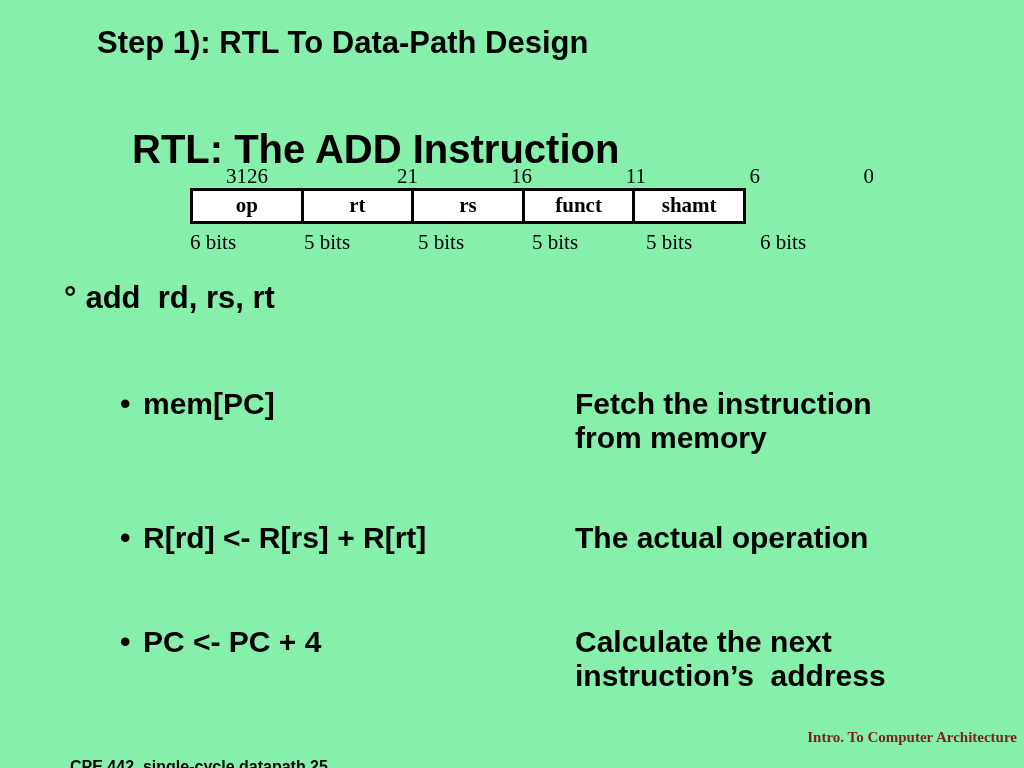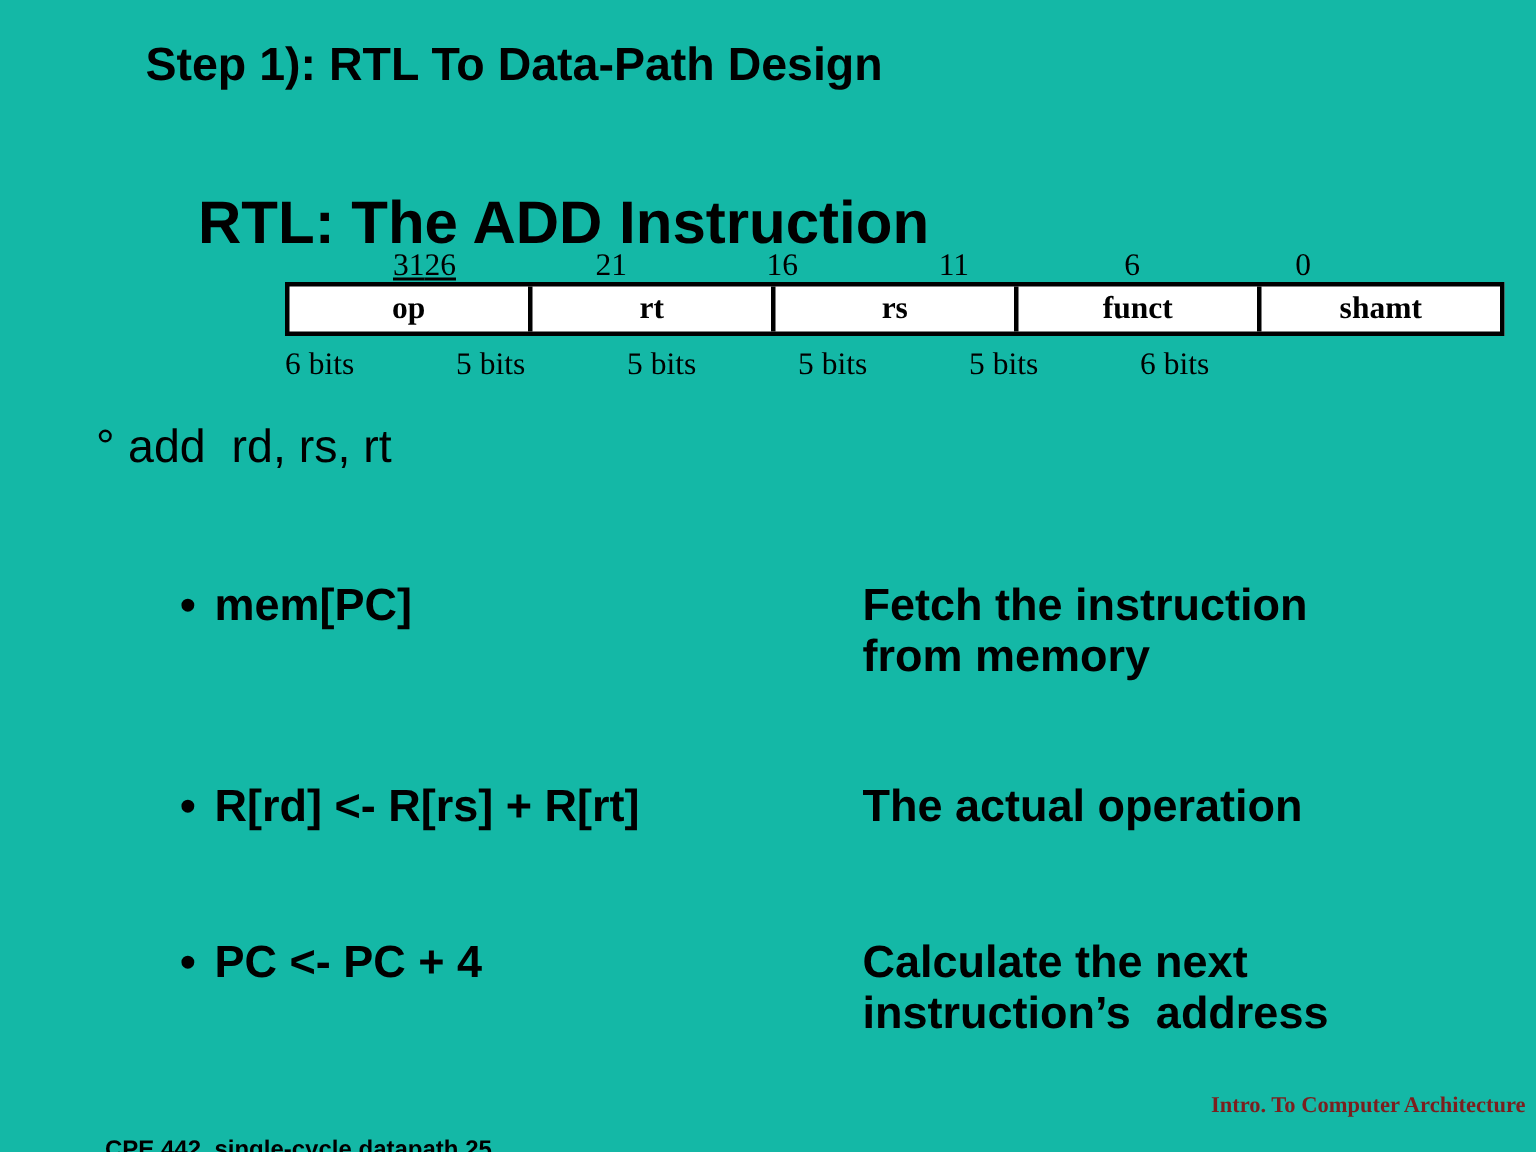--- a/index.html
+++ b/index.html
@@ -41,28 +41,28 @@
     position: absolute;
     left: 190px;
     top: 165px;
     width: 684px;
     display: flex;
     font-family: "Liberation Serif", serif;
     font-size: 21px;
     line-height: 23px;
   }
   .bit-col { flex: 1; text-align: right; }
-  .bit-col.between { display: flex; justify-content: flex-end; text-align: left; text-decoration: underline; }
+  .bit-col.between { display: flex; justify-content: center; text-align: left; }
 
   
   .itable {
     position: absolute;
     left: 190px;
     top: 188px;
-    width: 813px;
+    width: 556px;
     height: 36px;
     border: 3px solid #000;
     display: flex;
     background: #fff;
   }
   .itable .cell {
     flex: 1;
     border-left: 3px solid #000;
     font-family: "Liberation Serif", serif;
     font-weight: bold;
@@ -84,21 +84,21 @@
     line-height: 24px;
   }
   .widths-row .wcell { flex: 1; text-align: left; }
 
   
   .add-line {
     position: absolute;
     left: 64px;
     top: 279px;
     font-size: 31px;
-    font-weight: normal;
+    font-weight: bold;
     line-height: 37px;
   }
   .add-line .deg { margin-right: 9px; }
 
   
   .rtl-row {
     position: absolute;
     left: 0;
     width: 1024px;
     font-size: 30px;
@@ -128,21 +128,21 @@
     top: 729px;
     font-size: 15px;
     font-weight: bold;
     font-family: "Liberation Serif", serif;
     margin-left: 28px;
   }
 </style>
 </head>
 <body>
 
-<div class="slide" style="background: #14b8a6; color: rgb(0, 0, 0);">
+<div class="slide" style="background: #86efac; color: rgb(0, 0, 0);">
 
   <header class="title-block">
     <div class="title-line1">Step 1): RTL To Data-Path Design</div>
   </header>
 
   <div class="section-heading">RTL: The ADD Instruction</div>
 
   <div class="bit-row">
     <div class="bit-col between">
       <span>31</span>

